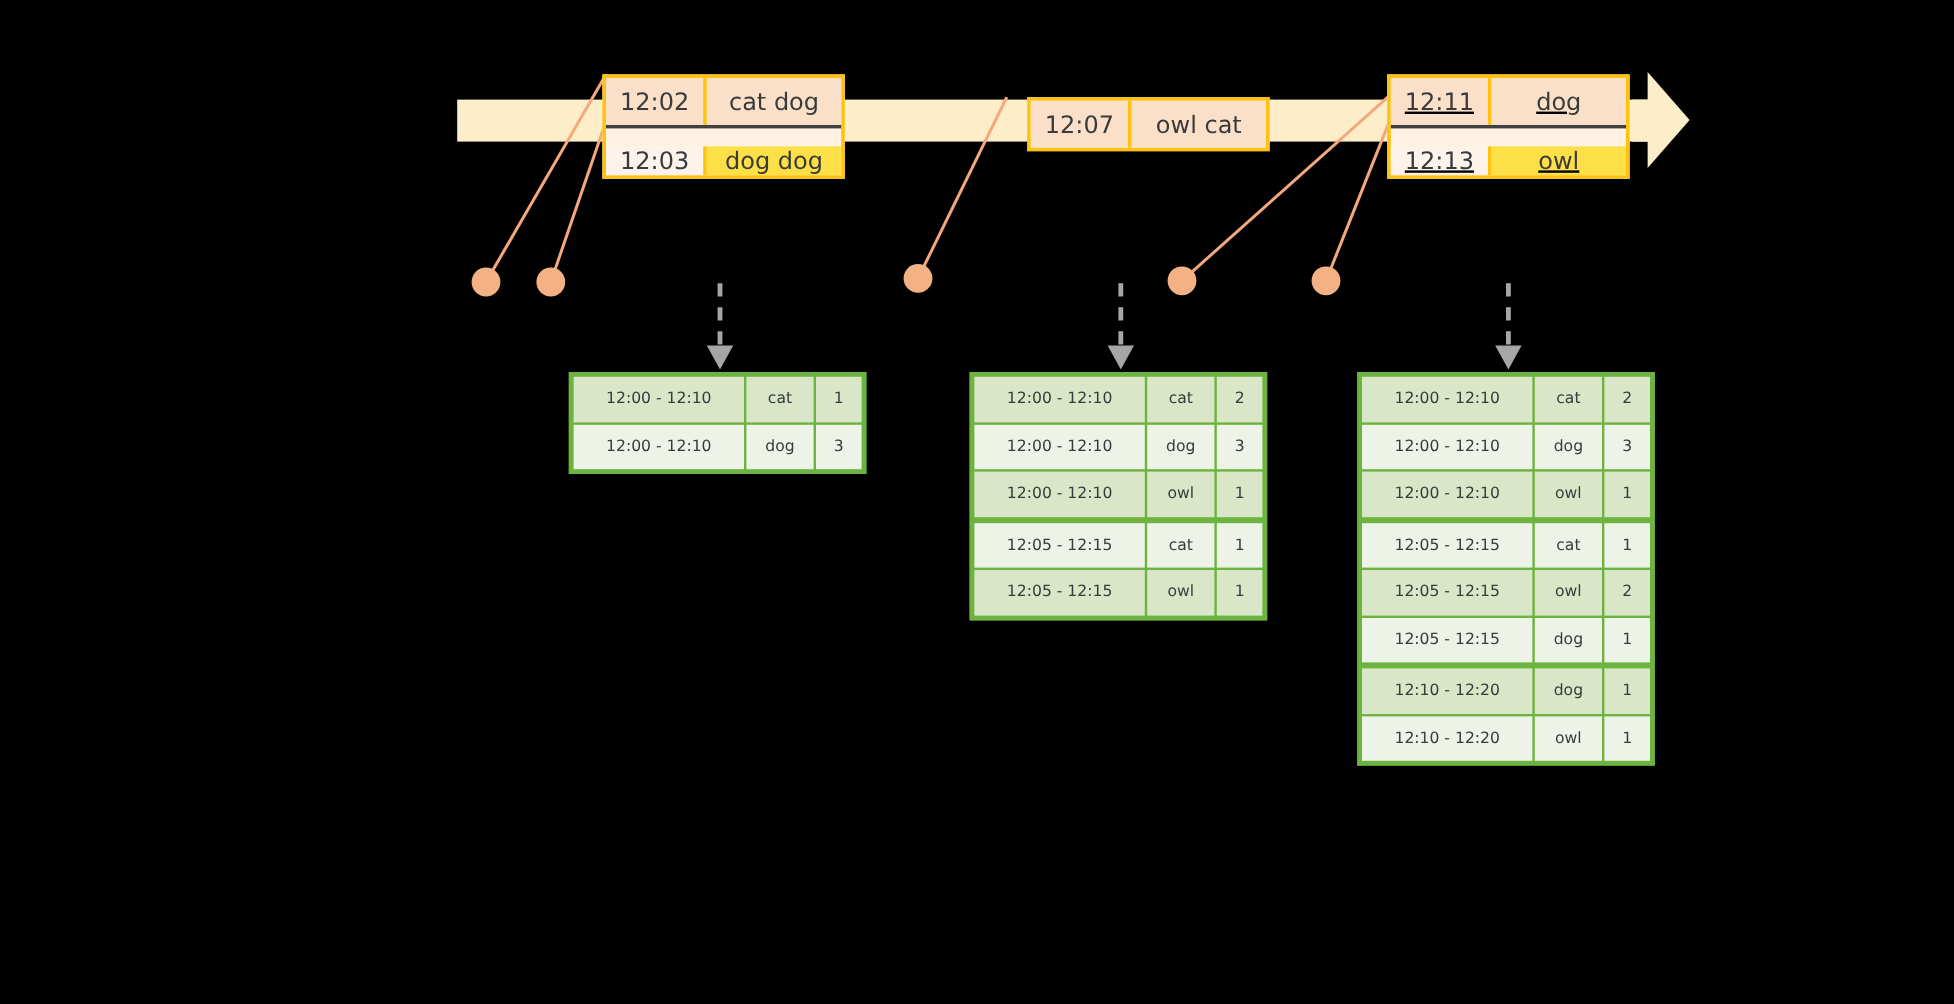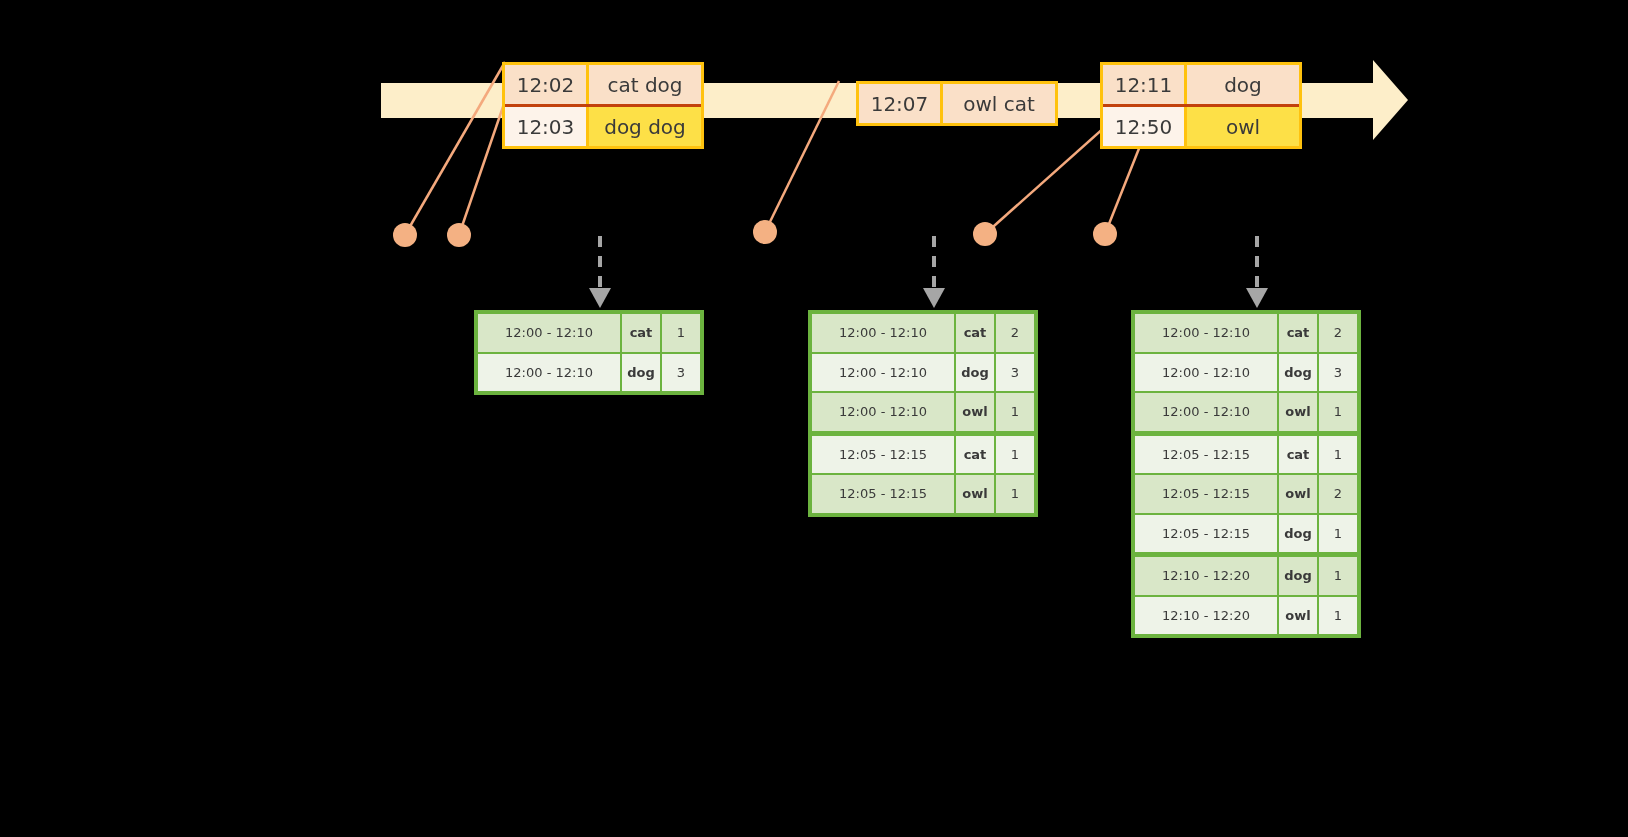--- a/index.html
+++ b/index.html
@@ -34,21 +34,22 @@
     border: 3px solid #ffc20e;
     box-sizing: border-box;
     background: #fdf1e2;
   }
   .event-row {
     display: flex;
     align-items: stretch;
     height: 39px;
   }
   .event-row + .event-row {
-    border-top: 3px solid #c2410c;
+    border-top: 3px solid #404040;
+    align-items: flex-end;
   }
   .event-row.shaded .ev-time,
   .event-row.shaded .ev-words {
     background: #fae0c8;
   }
   .ev-time {
     width: 84px;
     display: flex;
     align-items: center;
     justify-content: center;
@@ -97,21 +98,21 @@
     background: #eef3e8;
     box-sizing: border-box;
   }
   .res-row.shaded .res-cell {
     background: #d9e7c8;
   }
   .res-cell + .res-cell {
     margin-left: 2px;
   }
   .c-window { width: 142px; }
-  .c-word   { width: 38px; font-weight: bold; }
+  .c-word   { width: 56px; }
   .c-count  { width: 38px; }
 </style>
 </head>
 <body>
 
 <div id="canvas">
 
   <svg class="timeline-svg" viewBox="0 0 1628 837" xmlns="http://www.w3.org/2000/svg">
     <g id="stream-bar-group">
       <rect x="381" y="83" width="1000" height="35" fill="#fdeec9"></rect>
@@ -152,27 +153,27 @@
           <div class="ev-time">12:03</div>
           <div class="ev-words">dog dog</div>
         </div>
       </div>
       <div class="event-box" style="left: 856px; top: 81px;">
         <div class="event-row shaded">
           <div class="ev-time">12:07</div>
           <div class="ev-words">owl cat</div>
         </div>
       </div>
-      <div class="event-box" style="left: 1100px; top: 62px;">
+      <div class="event-box" style="left: 1156px; top: 62px; text-decoration: underline;">
         <div class="event-row shaded">
           <div class="ev-time">12:11</div>
           <div class="ev-words">dog</div>
         </div>
         <div class="event-row">
-          <div class="ev-time">12:50</div>
+          <div class="ev-time">12:13</div>
           <div class="ev-words">owl</div>
         </div>
       </div>
     </div>
 
   <div id="result-tables">
       <div class="result-table" style="left: 474px; top: 310px;">
         <div class="res-row shaded">
           <div class="res-cell c-window">12:00 - 12:10</div>
           <div class="res-cell c-word">cat</div>

